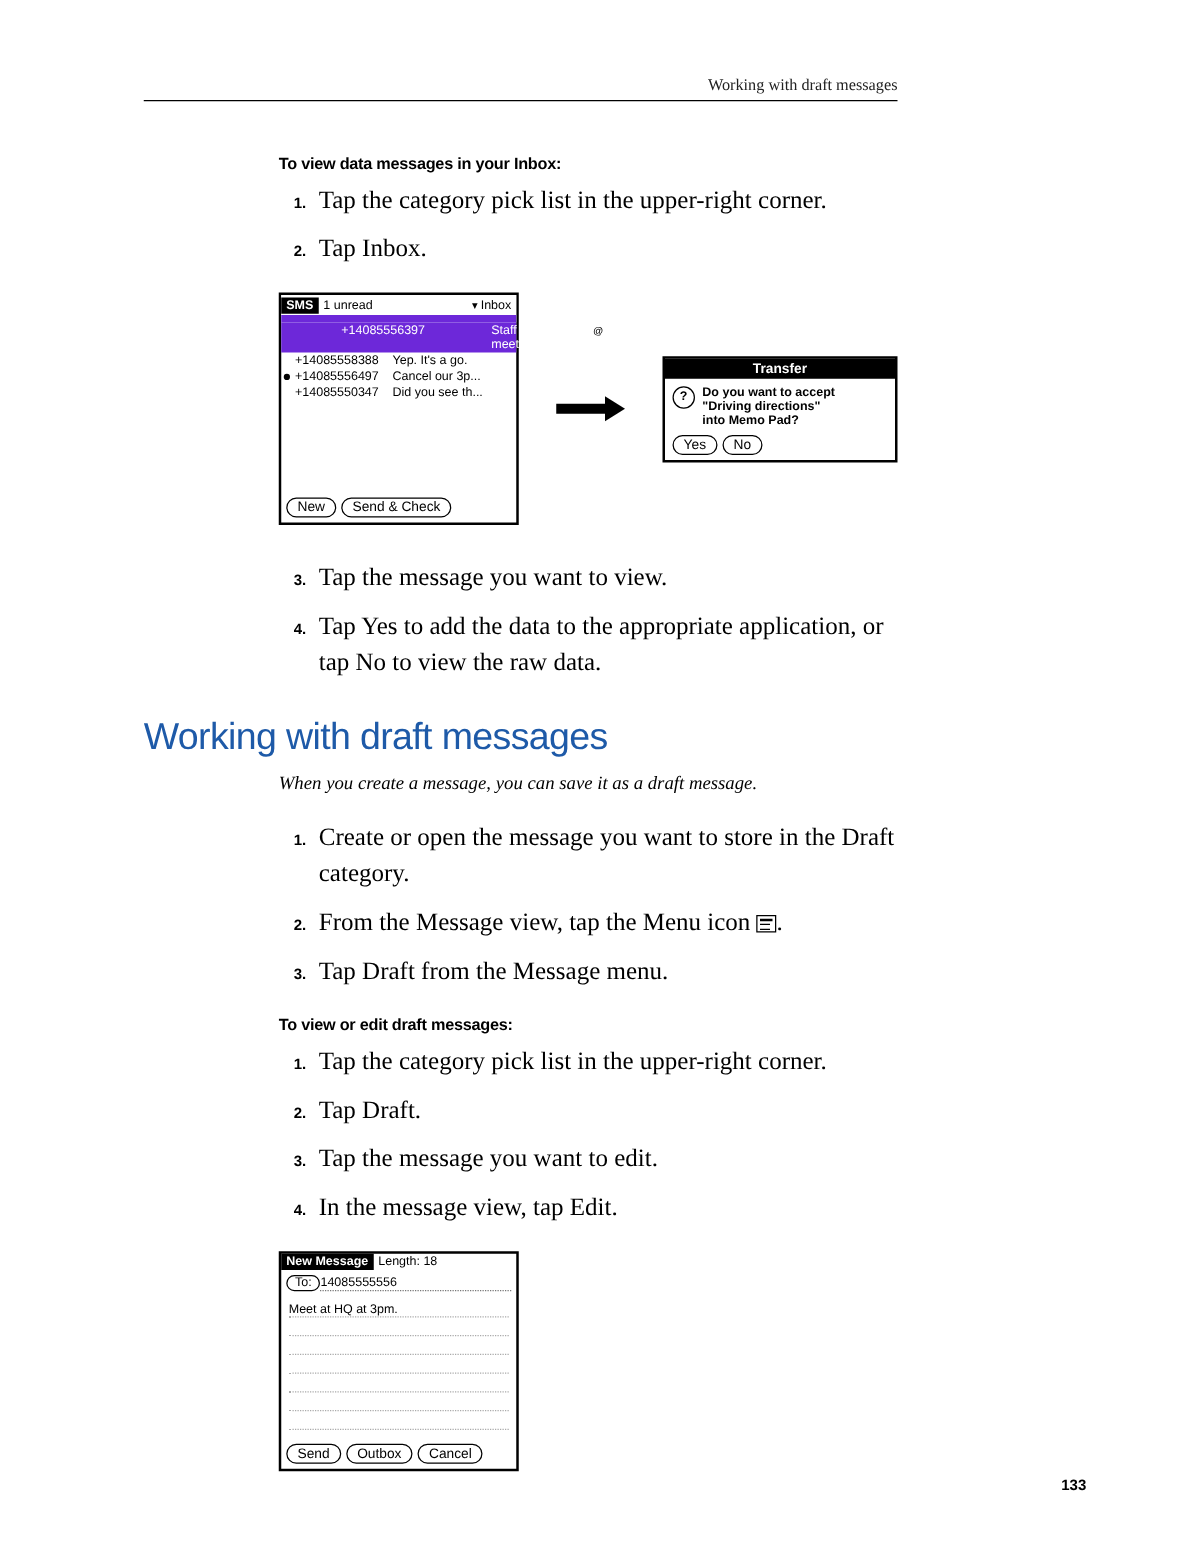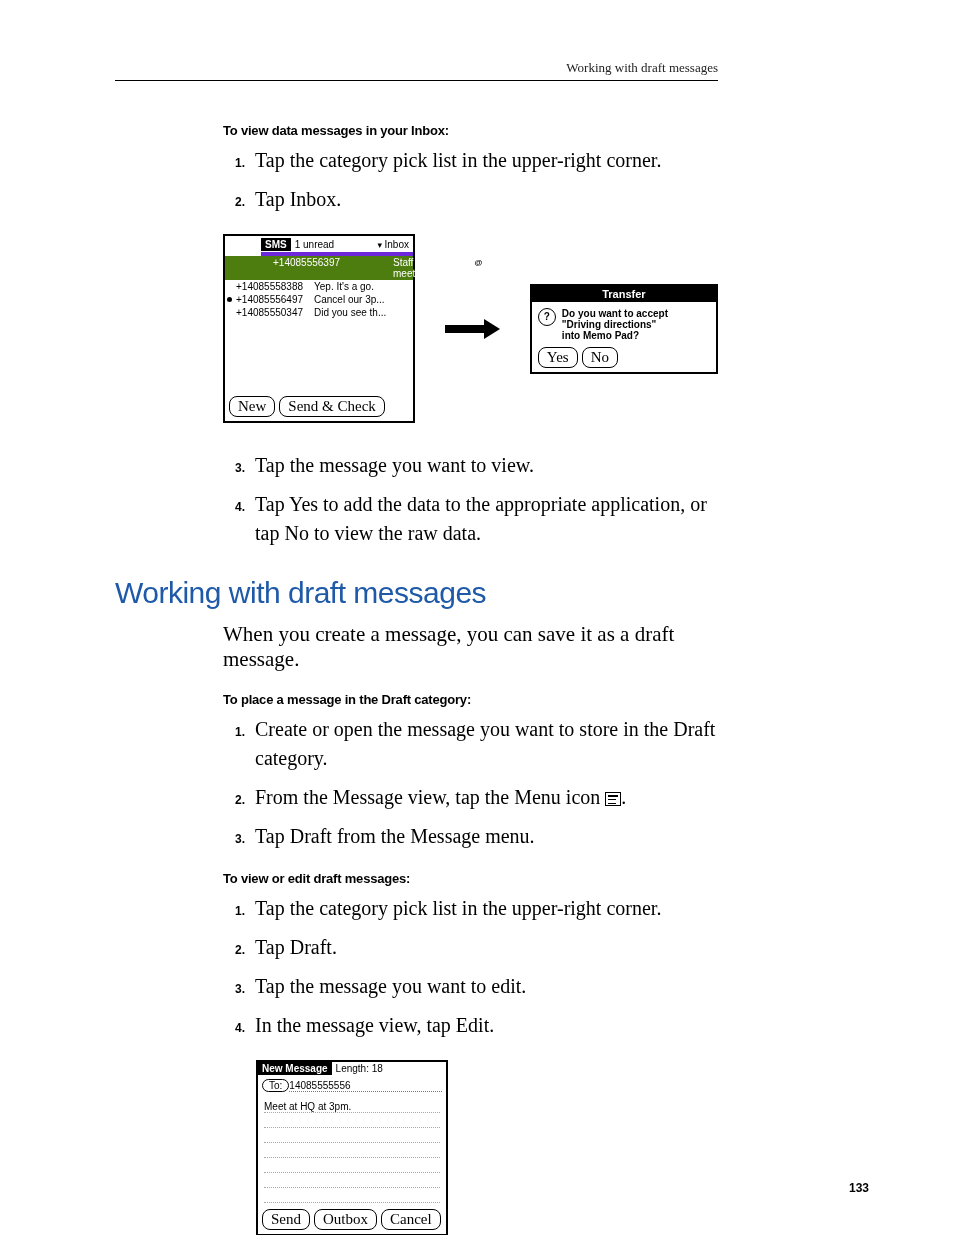--- a/index.html
+++ b/index.html
@@ -78,22 +78,21 @@
     border: 2px solid #000;
     font-family: Arial, Helvetica, sans-serif;
     font-size: 10px;
     box-sizing: border-box;
   }
   .palm-titlebar {
     display: flex;
     align-items: center;
     height: 16px;
     background: #fff;
-    border-bottom: 4px solid #6d28d9;
-    margin-left: 36px;
+    border-bottom: 6px solid #6d28d9;
   }
   .palm-titlebar .app {
     background:#000; color:#fff; font-weight:bold;
     padding: 1px 4px; font-size:10px;
   }
   .palm-titlebar .status {
     padding-left: 4px; flex:1;
   }
   .palm-titlebar .picker {
     font-size:10px; padding-right:4px;
@@ -103,31 +102,31 @@
   }
   .palm-rows {
     height: 136px;
   }
   .palm-row {
     display:flex;
     font-size:10px;
     padding: 1px 2px;
     gap:4px;
   }
-  .palm-row.sel { background:#4d7c0f; color:#fff;gap:46px; }
+  .palm-row.sel { background:#6d28d9; color:#fff;gap:46px; }
   .palm-row.sel .atb { width:10px; height:10px; background:#fff; color:#000;
     display:inline-flex; align-items:center; justify-content:center;
     border-radius:2px; font-size:8px; font-weight:bold; margin-left:auto;}
   .palm-row .dot { width:5px; height:5px; background:#000; border-radius:50%; align-self:center; }
   .palm-row .sp { width:5px; }
   .palm-row .num { min-width:74px; }
   .palm-buttons { display:flex; gap:4px; padding:4px; }
   .palm-btn {
-    border:1px solid #000; border-radius:8px; font-size:15px;
-    padding:1px 8px; background:#fff;font-family:Liberation Serif, serif;
+    border:1px solid #000; border-radius:8px; font-size:11px;
+    padding:1px 8px; background:#fff;
   }
   
   .arrow {
     width: 56px; height:14px; position:relative;
   }
   .arrow::before {
     content:""; position:absolute; left:0; top:3px; width:40px; height:8px; background:#000;
   }
   .arrow::after {
     content:""; position:absolute; right:0; top:-3px;
@@ -207,22 +206,23 @@
     font-family: Arial, Helvetica, sans-serif;
     font-weight: 400;
     font-stretch: condensed;
     color: #1e5aa8;
     font-size: 30px;
     letter-spacing: -0.5px;
     margin: 28px 0 12px 0;
   }
   p.intro {
     font-family: Georgia, serif;
-    font-size: 21px;
+    font-size: 15px;
     margin: 0 0 20px 0;
+    font-style: italic;
   }
   .menu-icon {
     display:inline-block; width:14px; height:12px;
     border:1px solid #000; position:relative; vertical-align:middle;
     background: #fff;
   }
   .menu-icon::before {
     content:""; position:absolute; left:2px; top:2px; right:2px; height:2px; background:#000;
   }
   .menu-icon::after {
@@ -324,21 +324,20 @@
           <span class="txt">Tap Yes to add the data to the appropriate application, or tap No to view the raw data.</span>
         </li>
     </ol>
   </div>
 
   <h2 class="section">Working with draft messages</h2>
 
   <div class="indented">
     <p class="intro">When you create a message, you can save it as a draft message.</p>
 
-    <p class="sub-head">To place a message in the Draft category:</p>
     <ol class="steps">
       <li>
           <span class="num">1.</span>
           <span class="txt">Create or open the message you want to store in the Draft category.</span>
         </li>
       <li>
           <span class="num">2.</span>
           <span class="txt"><span>From the Message view, tap the Menu icon </span><span class="menu-icon"></span>.</span>
         </li>
       <li>
@@ -360,21 +359,21 @@
       <li>
           <span class="num">3.</span>
           <span class="txt">Tap the message you want to edit.</span>
         </li>
       <li>
           <span class="num">4.</span>
           <span class="txt">In the message view, tap Edit.</span>
         </li>
     </ol>
 
-    <div class="palm-newmsg" style="margin-top:6px;margin-left:33px;">
+    <div class="palm-newmsg" style="margin-top:6px;">
       <div class="titlebar">
         <span class="t">New Message</span>
         <span class="len">Length: 18</span>
       </div>
       <div class="to-row">
         <span class="to-btn">To:</span>
         <span class="to-num">14085555556</span>
       </div>
       <div class="lines">
         <div class="line">

